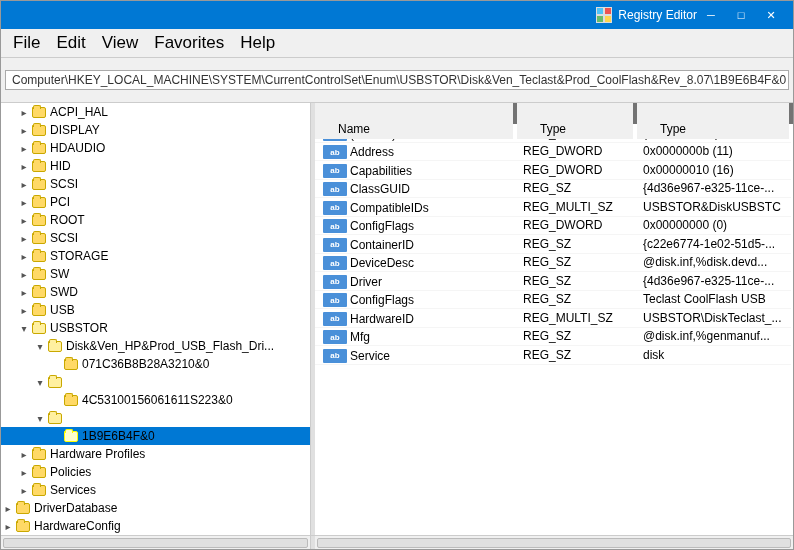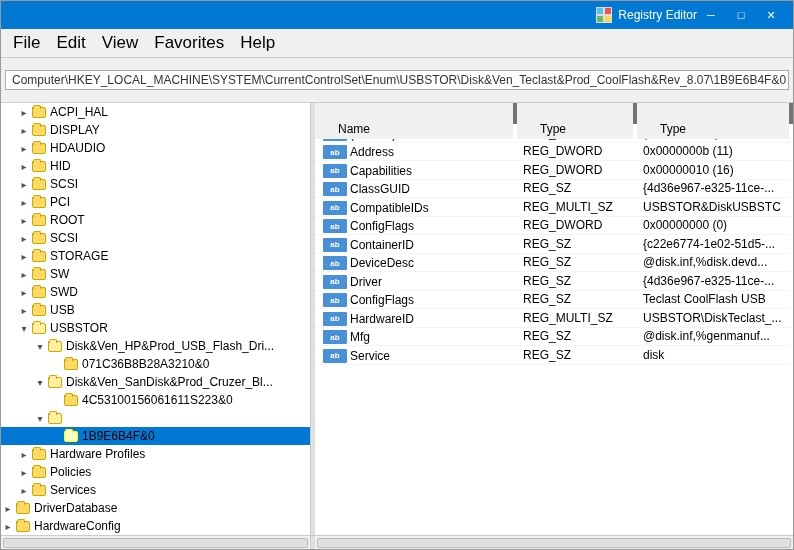--- a/index.html
+++ b/index.html
@@ -423,21 +423,20 @@
               </span>
               <span class="tree-label">071C36B8B28A3210&amp;0</span>
             </div>
             <div class="tree-item">
               <span class="tree-indent"></span>
               <span class="tree-indent"></span>
               <span class="tree-toggle">▾</span>
               <span class="folder-icon">
                 <span class="folder-open"></span>
               </span>
-              <span class="tree-label">Disk&amp;Ven_SanDisk&amp;Prod_Cruzer_Bl...</span>
             </div>
             <div class="tree-item">
               <span class="tree-indent"></span>
               <span class="tree-indent"></span>
               <span class="tree-indent"></span>
               <span class="tree-toggle"></span>
               <span class="folder-icon">
                 <span class="folder-closed"></span>
               </span>
               <span class="tree-label">4C53100156061611S223&amp;0</span>

